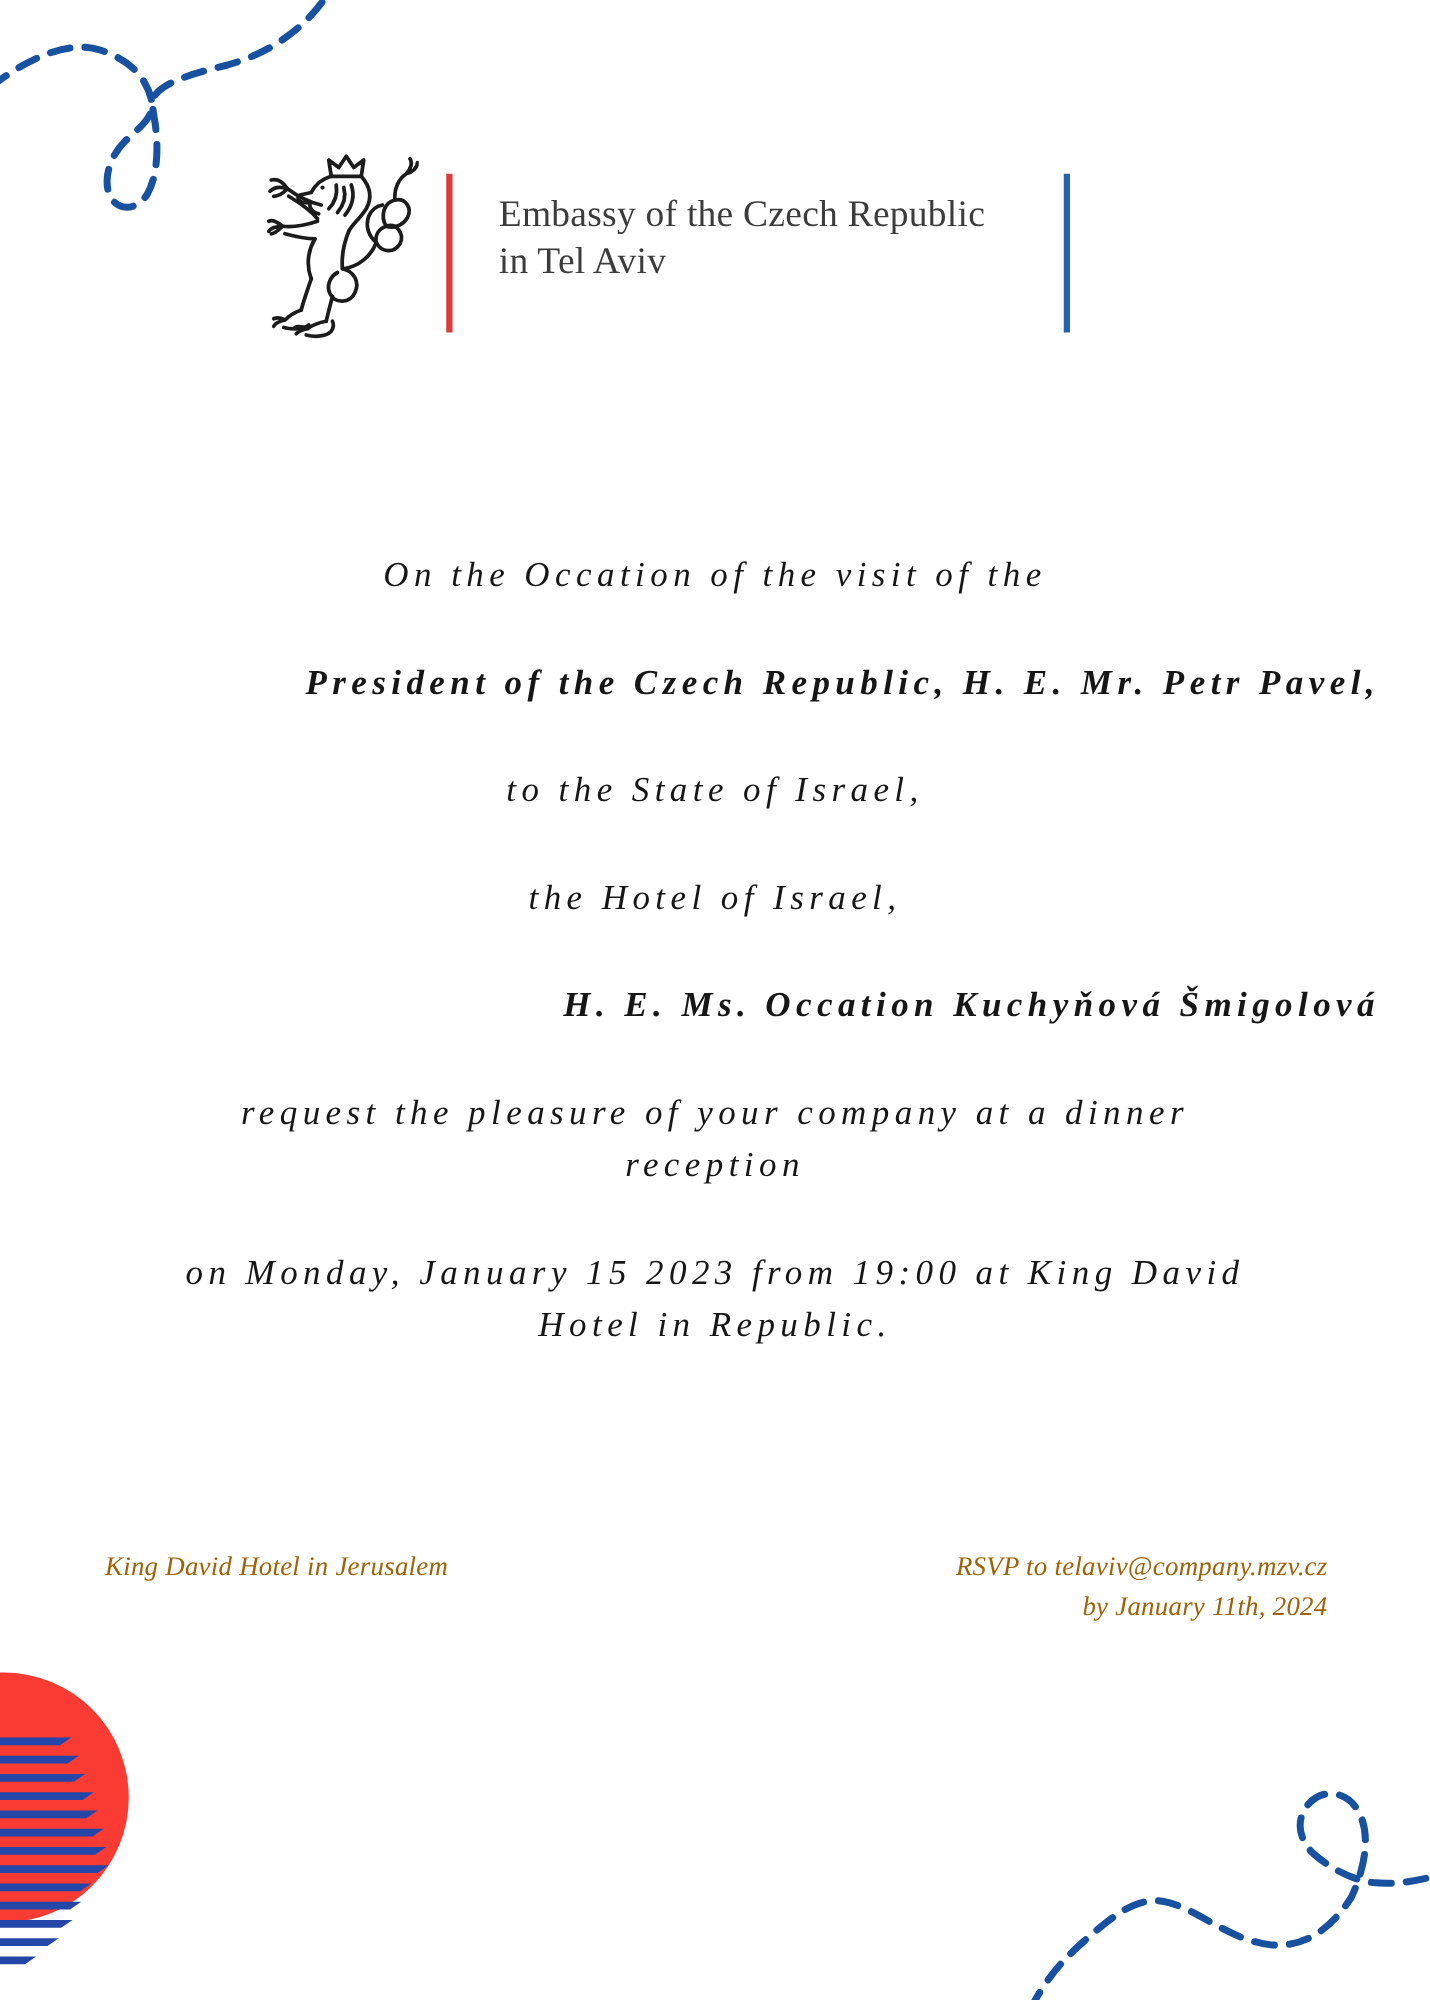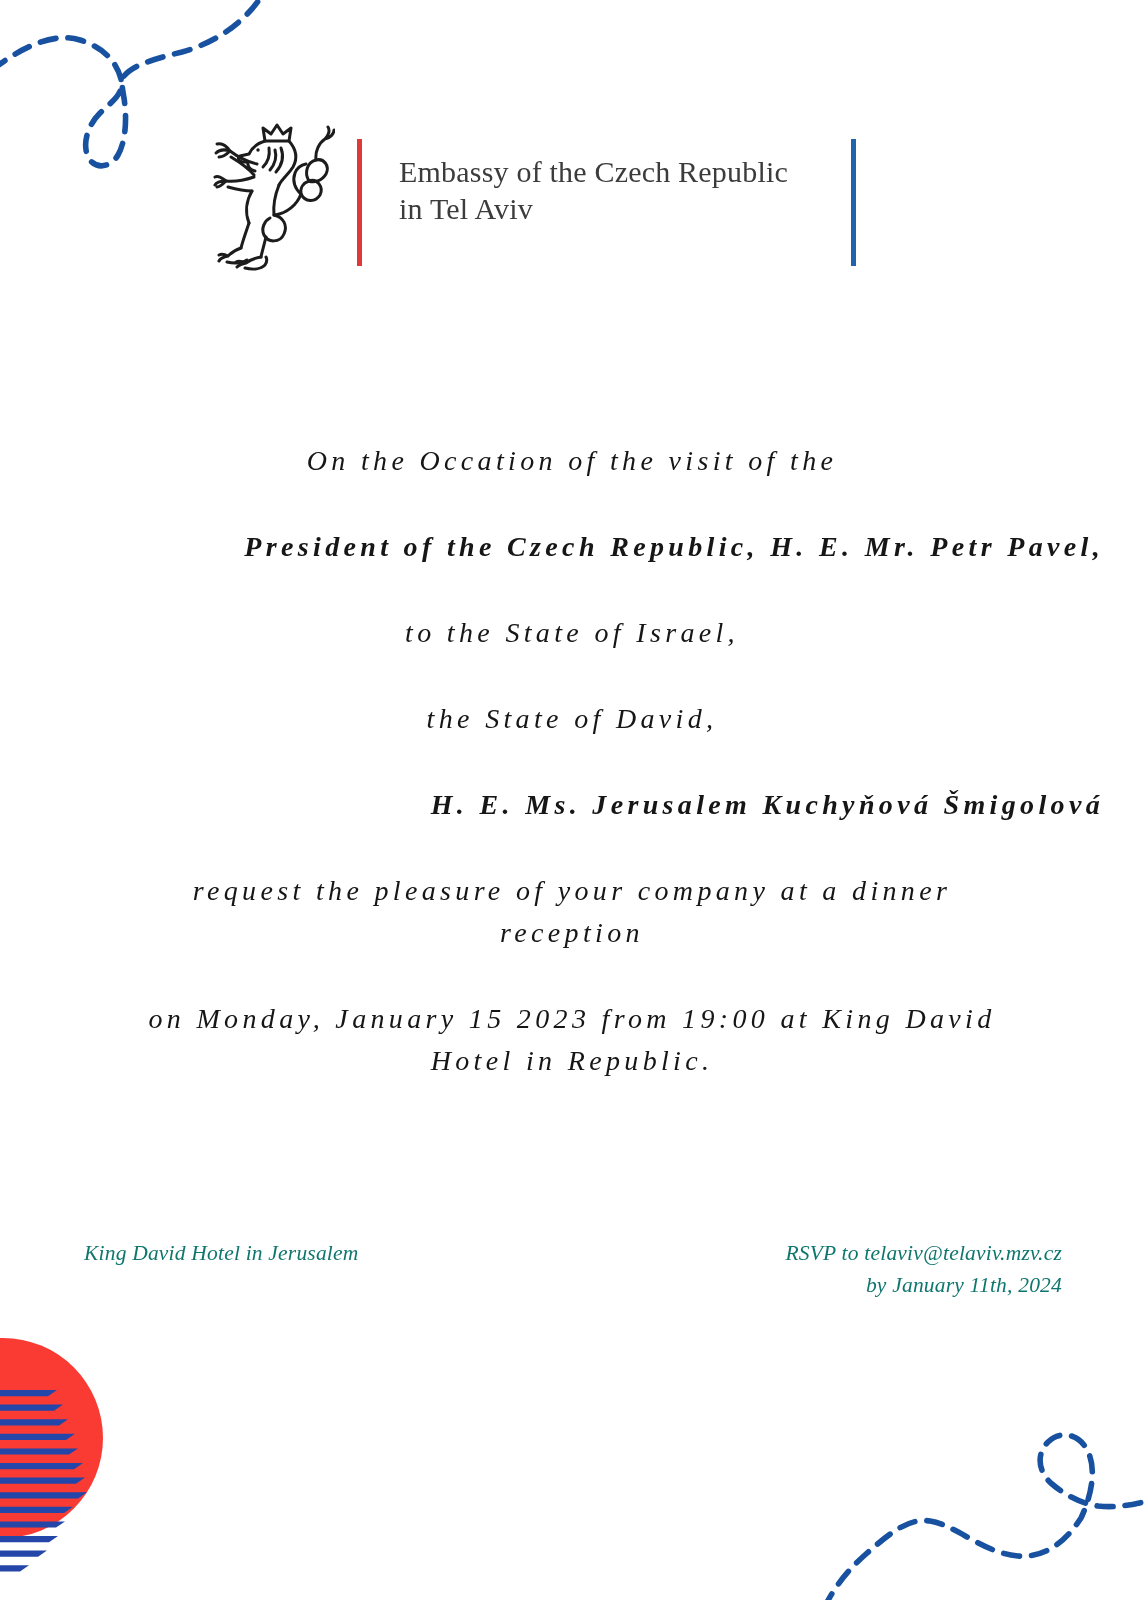--- a/index.html
+++ b/index.html
@@ -48,21 +48,21 @@
     letter-spacing: 0.155em;
   }
   .body-text .para { margin-bottom: 44px; margin-top: 20px; }
   .body-text .bold { font-weight: bold; text-align: right; }
   
   .footer-block {
     position: absolute; top: 1237px;
     font-style: italic;
     font-size: 21.5px;
     line-height: 32px;
-    color: #0f766e;
+    color: #a16207;
     letter-spacing: 0.2px;
   }
   .footer-venue { left: 84px; text-align: left; }
   .footer-rsvp { right: 82px; text-align: right; }
 </style>
 </head>
 <body>
 
 <div class="page">
 
@@ -158,34 +158,34 @@
       <div>in Tel Aviv</div>
     </div>
     <div class="bar bar-blue"></div>
   </header>
 
   <main class="body-text">
     <div class="para">On the Occation of the visit of the</div>
     <div class="para bold">President of the Czech Republic, H. E. Mr. Petr Pavel,</div>
     <div class="para">to the State of Israel,</div>
     <div class="para">
-      <div>the State of David,</div>
+      <div>the Hotel of Israel,</div>
     </div>
-    <div class="para bold">H. E. Ms. Jerusalem Kuchyňová Šmigolová</div>
+    <div class="para bold">H. E. Ms. Occation Kuchyňová Šmigolová</div>
     <div class="para">
       <div>request the pleasure of your company at a dinner</div>
       <div>reception</div>
     </div>
     <div class="para">
       <div>on Monday, January 15 2023 from 19:00 at King David</div>
       <div>Hotel in Republic.</div>
     </div>
   </main>
 
   <div class="footer-block footer-venue">
     <div>King David Hotel in Jerusalem</div>
   </div>
   <div class="footer-block footer-rsvp">
-    <div>RSVP to telaviv@telaviv.mzv.cz</div>
+    <div>RSVP to telaviv@company.mzv.cz</div>
     <div>by January 11th, 2024</div>
   </div>
 
 </div>
 
 </body></html>

